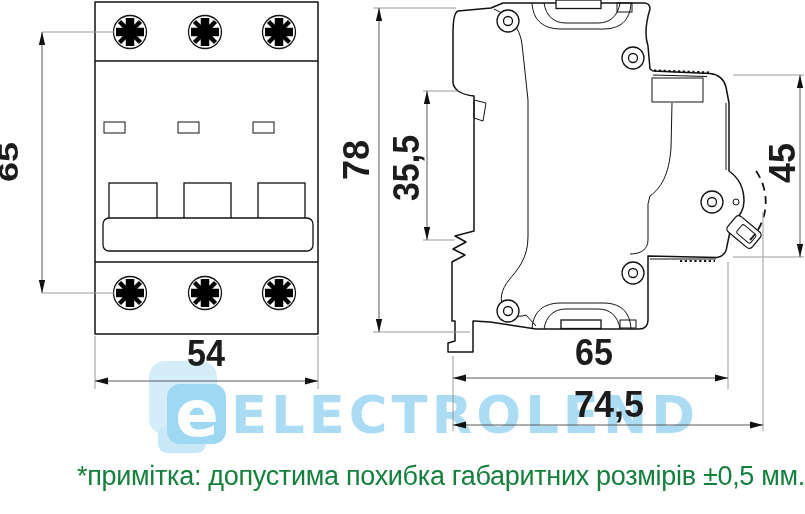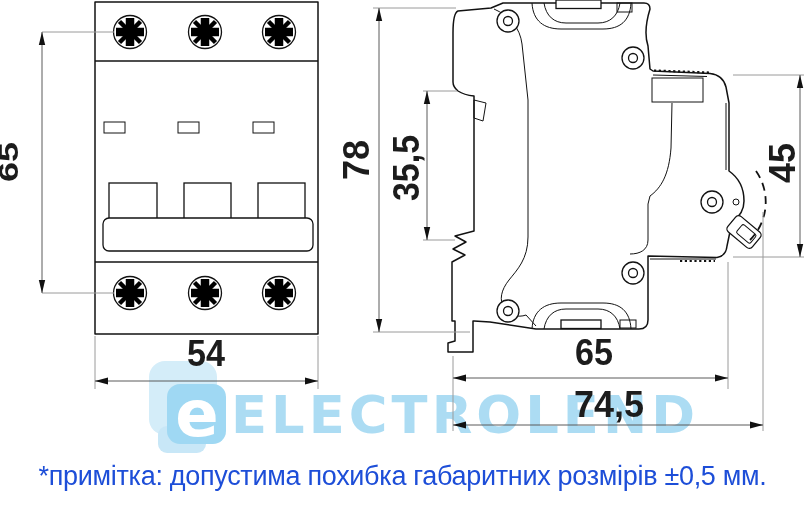--- a/index.html
+++ b/index.html
@@ -23,22 +23,22 @@
           font-size:36px;fill:#1c1c1c;}
   .dimtxt.small{font-size:28px;}
 
   
   .wm-e{font-family:"DejaVu Sans",sans-serif;font-weight:700;font-size:64px;
         fill:#ffffff;text-anchor:middle;}
   .wm-t{font-family:"DejaVu Sans",sans-serif;font-weight:700;font-size:52px;
         fill:#9ed7f2;letter-spacing:4px;}
 
   
-  .footnote{position:absolute;left:0;top:461px;width:805px;text-align:center;
-            font-size:27px;letter-spacing:-0.3px;color:#1d4ed8;
+  .footnote{position:absolute;left:0;top:461px;width:805px;text-align:right;
+            font-size:27px;letter-spacing:-0.3px;color:#15803d;
             font-family:"Liberation Sans",sans-serif;}
 </style>
 </head>
 <body>
 
 <svg width="805" height="514" viewBox="0 0 805 514">
 
   <g opacity="0.85">
     <rect x="149" y="361" width="68" height="74" rx="16" fill="#cdeaf8"></rect>
     <rect x="158" y="426" width="48" height="27" rx="9" fill="#bfe3f6"></rect>

